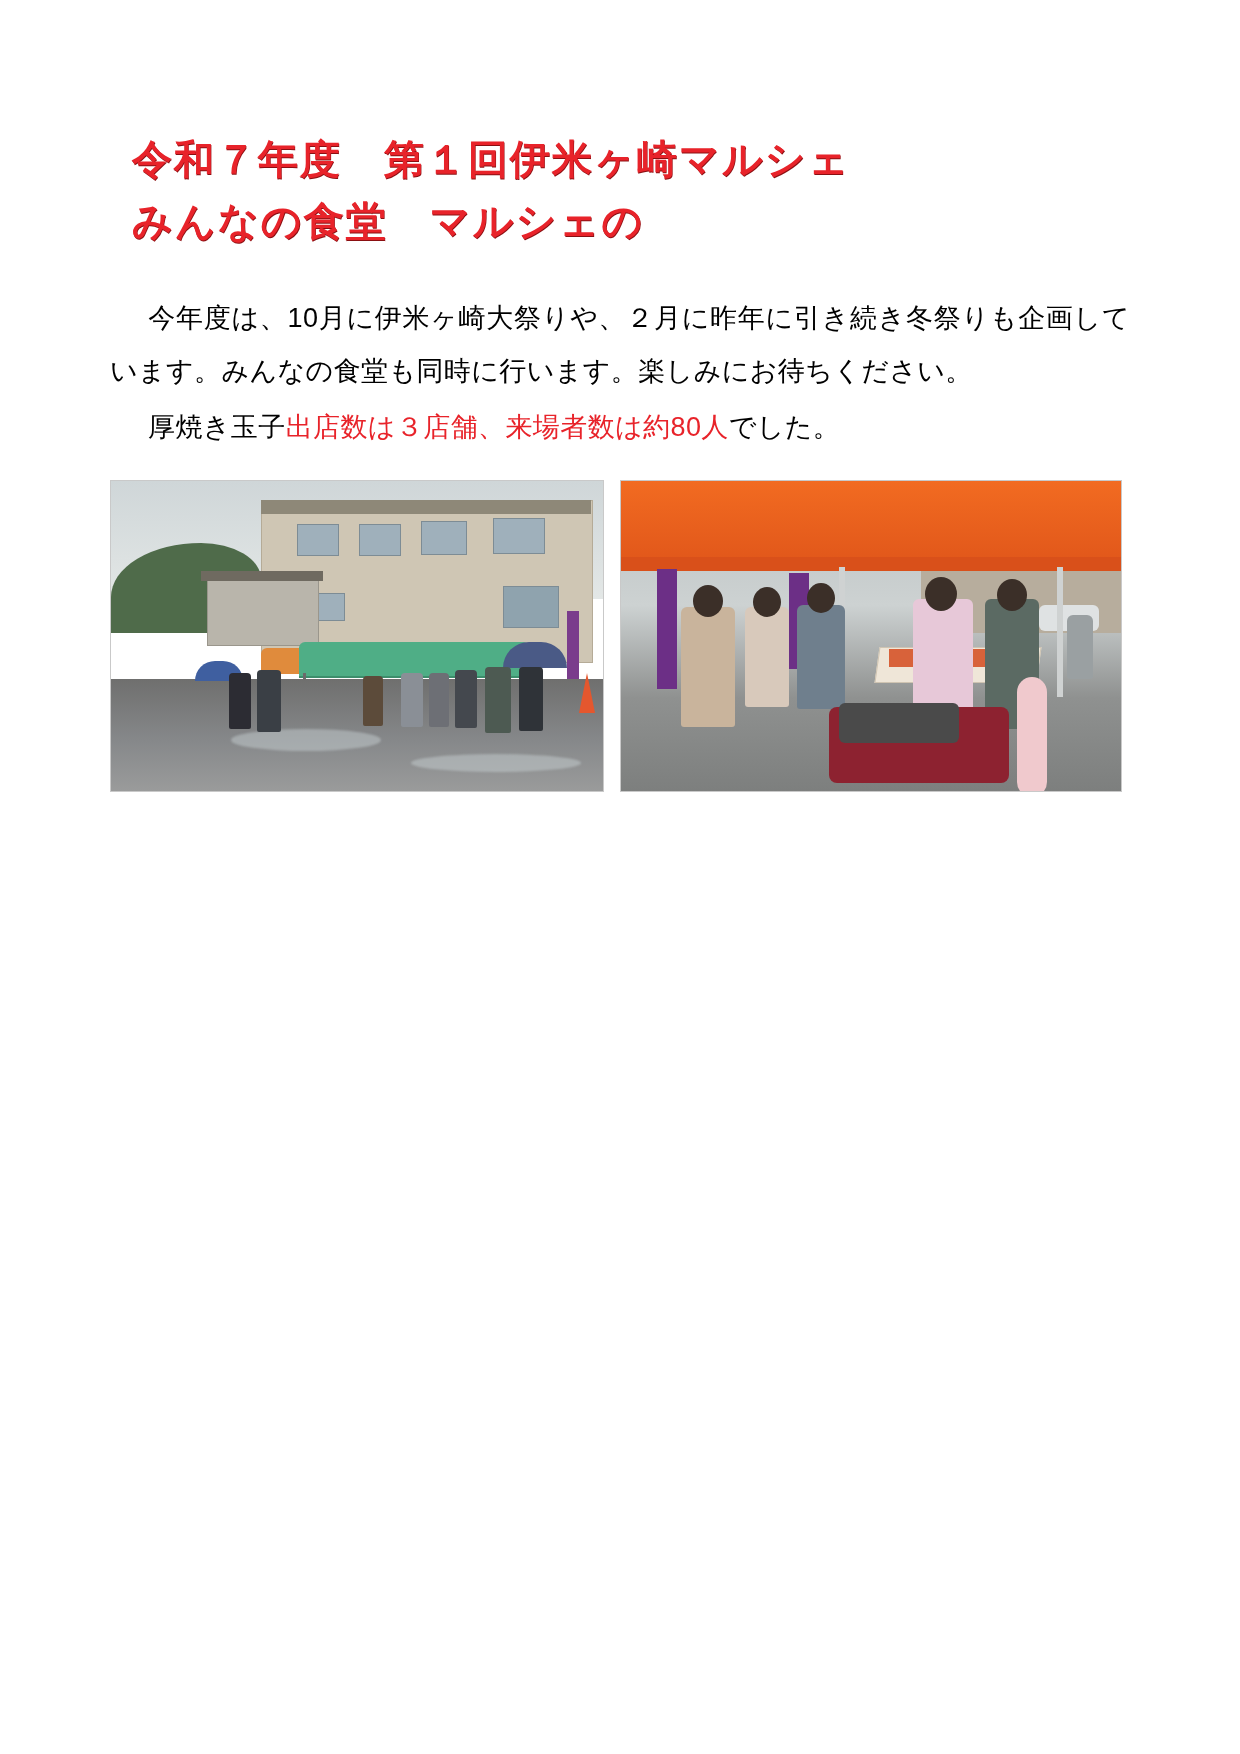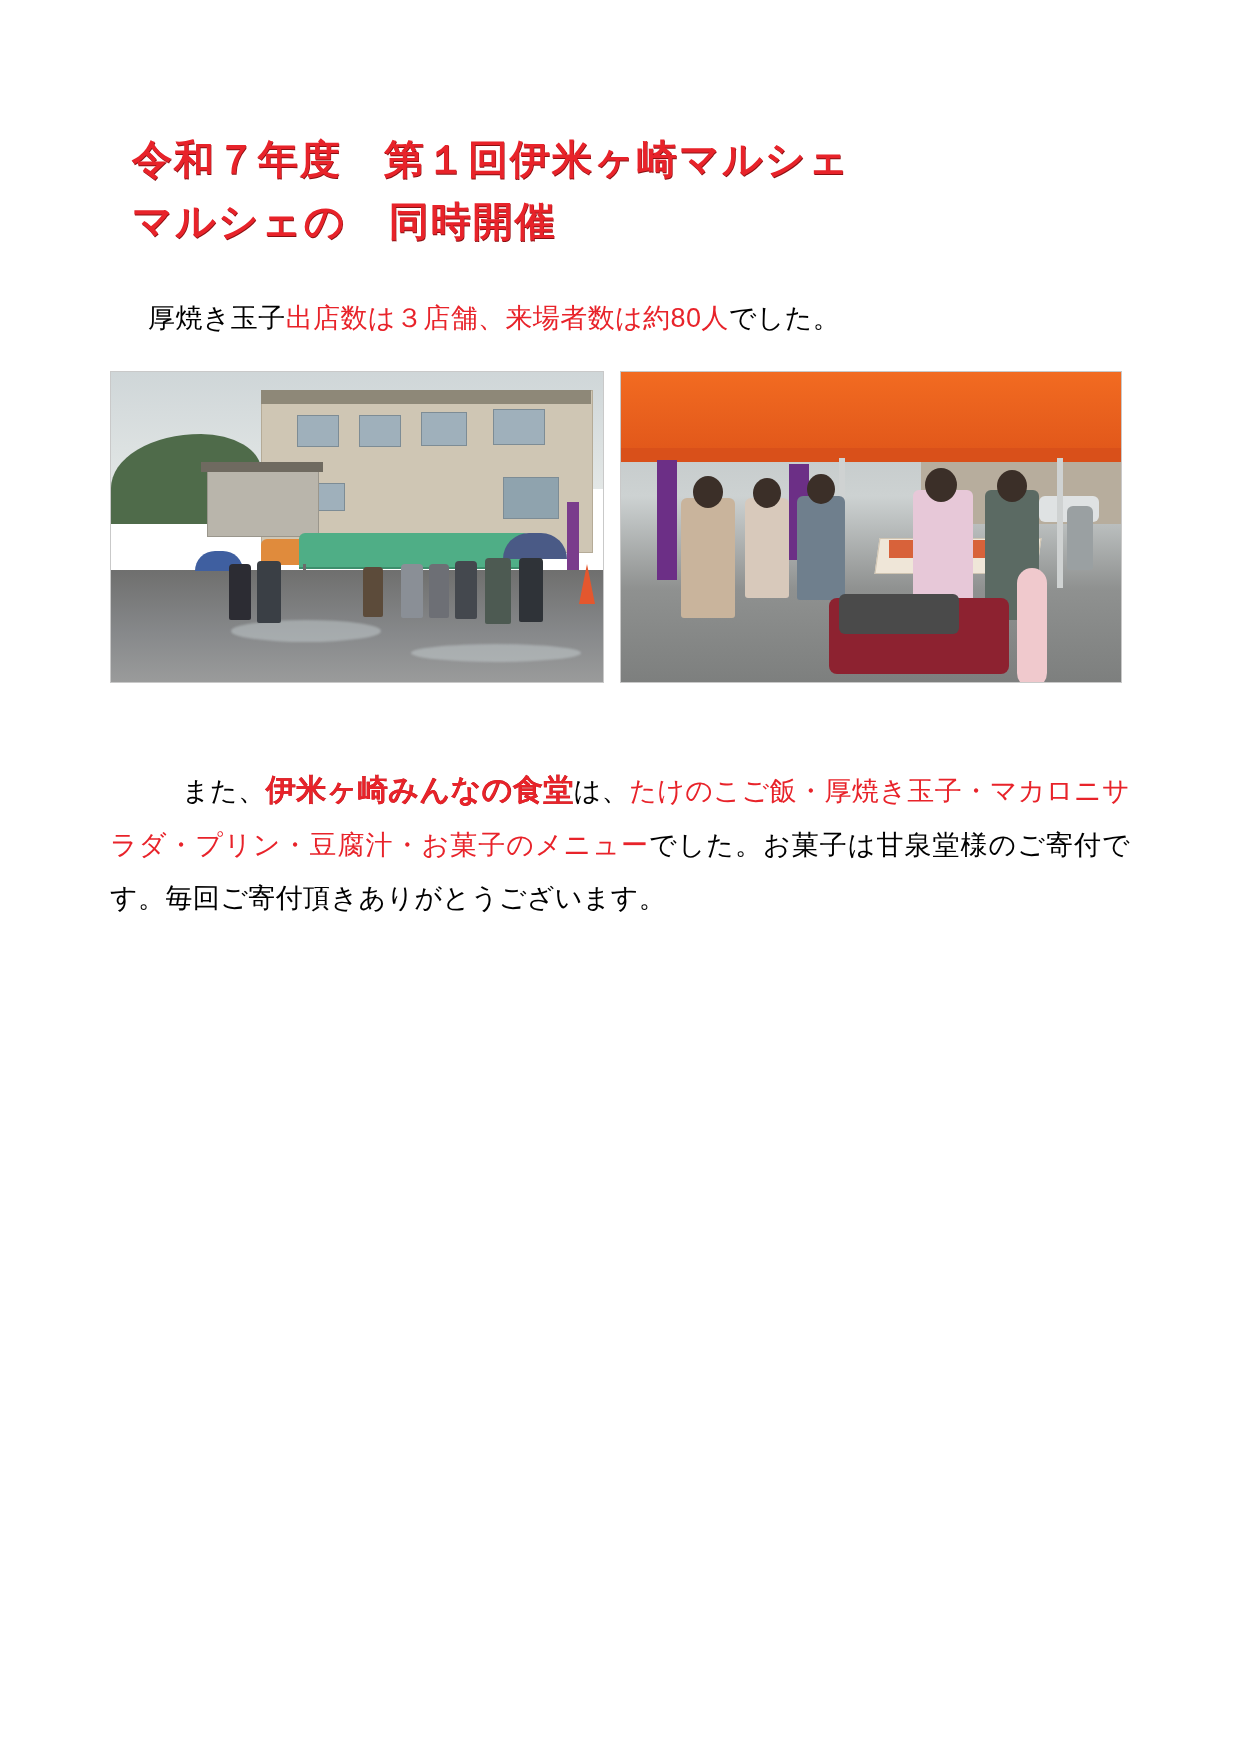--- a/index.html
+++ b/index.html
@@ -113,24 +113,27 @@
   .p2-banner { position:absolute; width:20px; background:#6c2f86; }
 </style>
 </head>
 <body>
 
 <div class="page">
   <div class="content">
 
     <div class="title-block">
       <div class="title-line first">令和７年度　第１回伊米ヶ崎マルシェ</div>
-      <div class="title-line second">マルシェの　同時開催</div>
+      <div class="title-line second">みんなの食堂　マルシェの</div>
     </div>
 
 
+    <p class="para">
+      <span class="indent"></span><span>今年度は、10月に伊米ヶ崎大祭りや、２月に昨年に引き続き冬祭りも企画しています。みんなの食堂も同時に行います。楽しみにお待ちください。</span>
+    </p>
 
     <p class="para">
       <span class="indent"></span><span>厚焼き玉子</span><span class="red">出店数は３店舗、来場者数は約80人</span><span>でした。</span>
     </p>
 
     <div class="photos">
 
       <div class="photo photo-left">
         <div class="p1-sky"></div>
         <div class="p1-hill"></div>
@@ -191,18 +194,15 @@
         <div class="p2-head" style="left:376px; top:98px; width:30px; height:32px;"></div>
         <div class="p2-person" style="left:446px; top:134px; width:26px; height:64px; background:#9aa0a2;"></div>
         <div class="p2-chair"></div>
         <div class="p2-chair-dark"></div>
         <div class="p2-umbrella"></div>
       </div>
 
     </div>
 
     <div style="height:78px;"></div>
-    <p class="para">
-      <span class="indent" style="width:72px;"></span><span>また、</span><span class="red-big">伊米ヶ崎みんなの食堂</span><span>は、</span><span class="red">たけのこご飯・厚焼き玉子・マカロニサラダ・プリン・豆腐汁・お菓子のメニュー</span><span>でした。お菓子は甘泉堂様のご寄付です。毎回ご寄付頂きありがとうございます。</span>
-    </p>
 
   </div>
 </div>
 
 </body></html>

